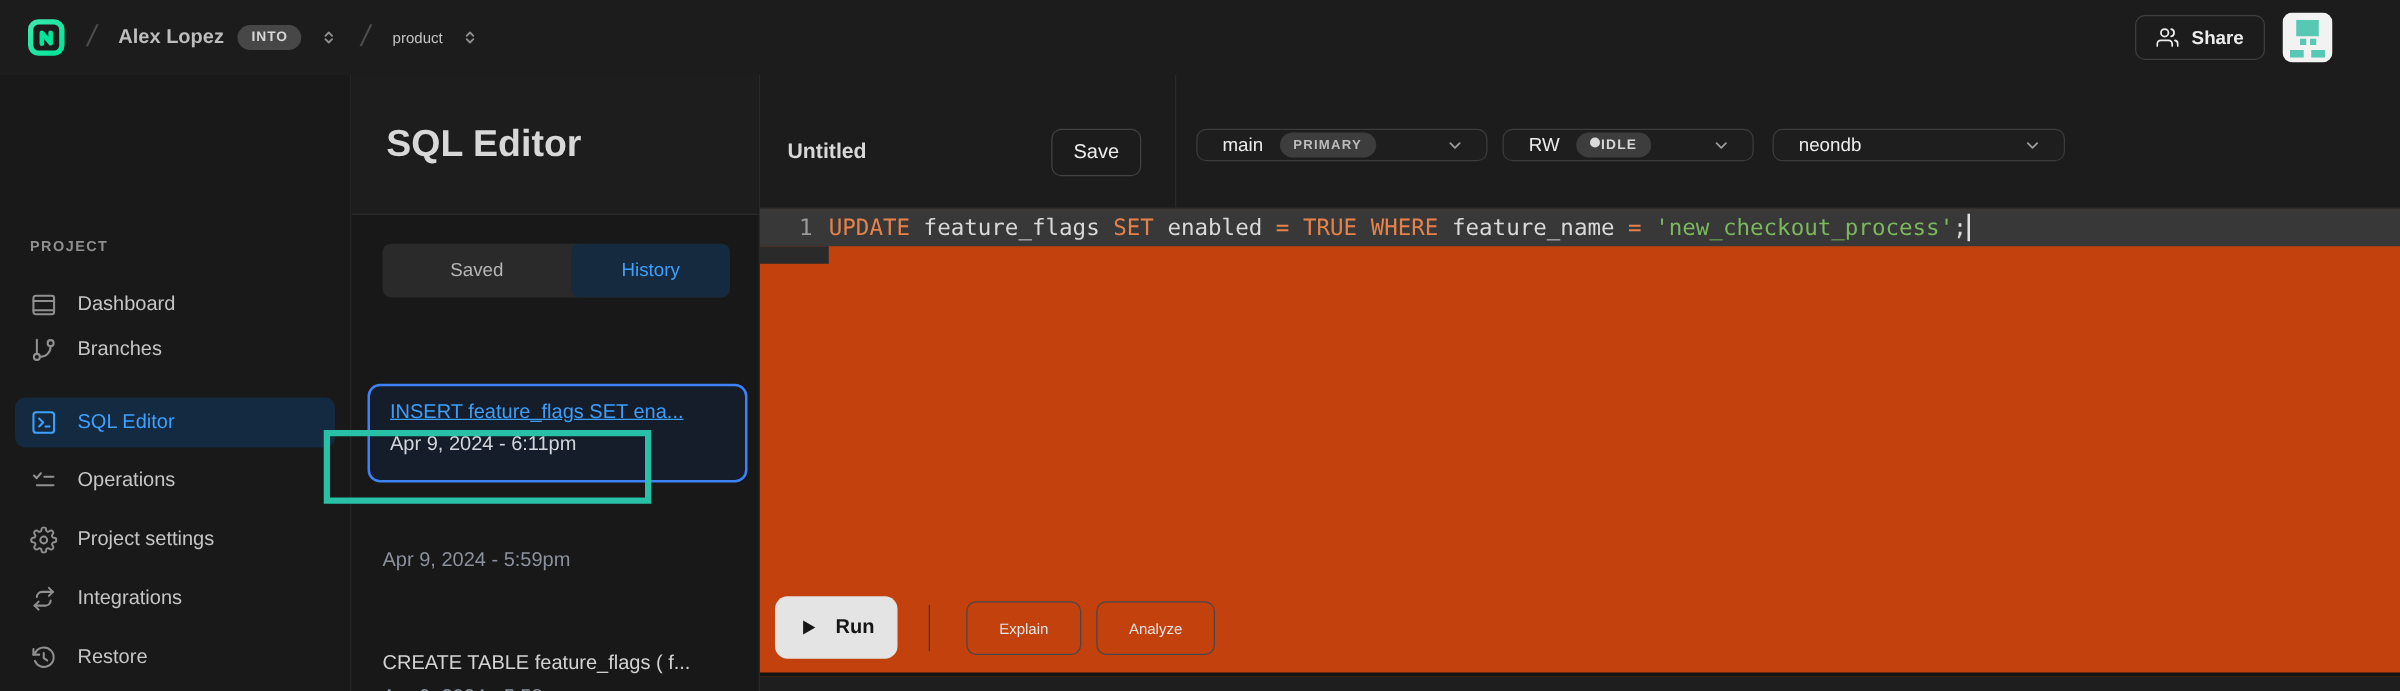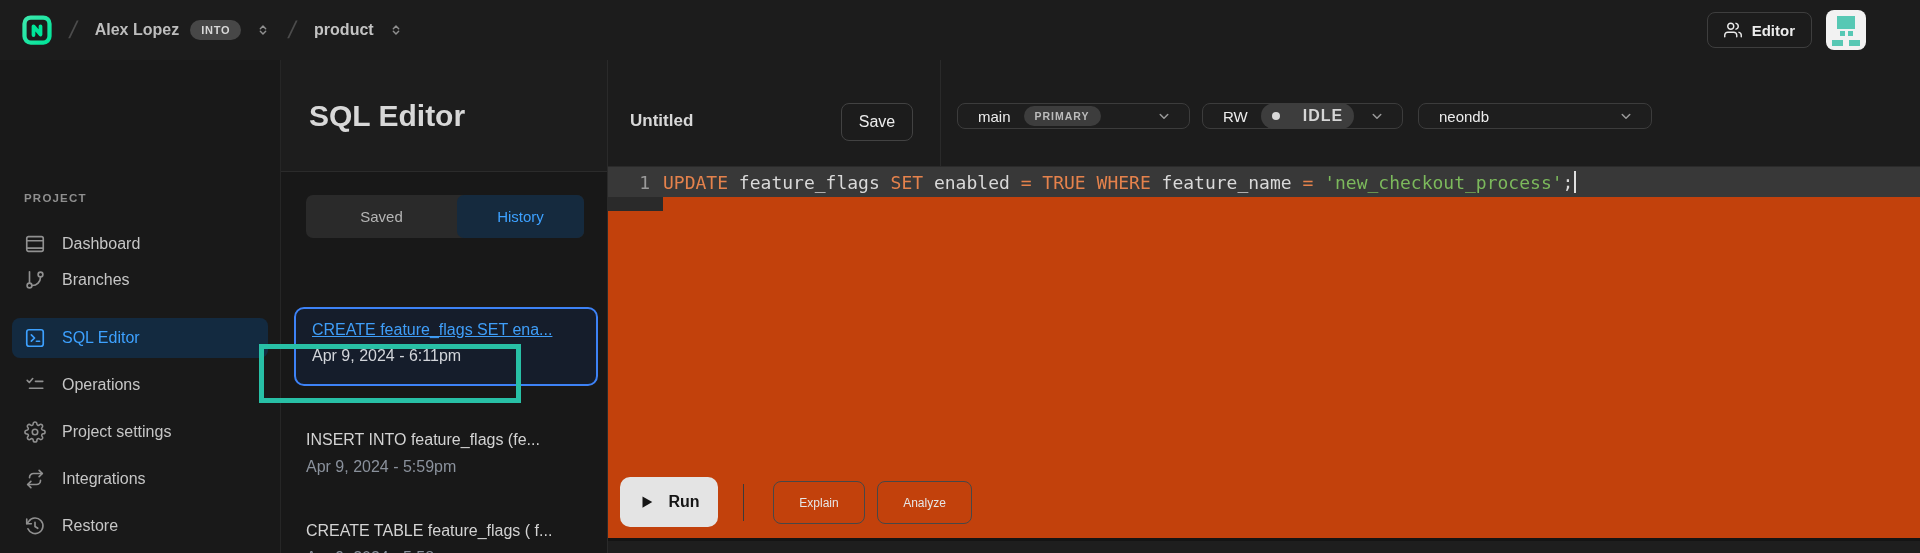--- a/index.html
+++ b/index.html
@@ -8,21 +8,21 @@
   svg{display:block;}
 
   
   .topbar{position:absolute;left:0;top:0;right:0;height:60px;background:#1c1c1c;
           display:flex;align-items:center;padding:0 54px 0 22px;box-sizing:border-box;}
   .crumb-sep{color:#4c4c4c;font-size:24px;font-weight:300;margin:0 18px;transform:skewX(-12deg);}
   .org-name{color:#bdbdbd;font-size:16px;font-weight:700;}
   .badge-free{background:#474747;color:#d8d8d8;font-size:11px;font-weight:700;letter-spacing:.8px;
               padding:4px 11px;border-radius:999px;margin-left:11px;}
   .updown{color:#8f8f8f;margin-left:14px;}
-  .proj-name{color:#c3c3c3;font-size:16px;font-weight:700;}
+  .proj-name{color:#c3c3c3;font-size:12px;font-weight:400;}
   .tb-spacer{flex:1;}
   .share-btn{display:flex;align-items:center;gap:10px;border:1px solid #3e3e3e;border-radius:8px;
              padding:8px 16px;color:#ececec;font-size:15px;font-weight:700;cursor:pointer;background:transparent;}
   .avatar{margin-left:14px;cursor:pointer;}
 
   
   .sidebar{position:absolute;left:0;top:60px;width:280px;bottom:0;background:#191919;}
   .section-label{position:absolute;left:24px;color:#8f8f8f;font-size:11.5px;font-weight:700;letter-spacing:1.2px;}
   .nav-item{position:absolute;left:12px;right:12px;height:40px;display:flex;align-items:center;gap:16px;
             padding:0 12px;border-radius:8px;font-size:16px;color:#c6c6c6;cursor:pointer;box-sizing:border-box;}
@@ -59,21 +59,21 @@
                  border-bottom:1px solid #2a2a2a;}
   .untitled{position:absolute;left:22px;top:51px;font-size:17px;font-weight:700;color:#d8d8d8;line-height:20px;}
   .save-btn{position:absolute;left:233px;top:43px;width:72px;height:38px;border:1px solid #424242;border-radius:8px;
             background:transparent;color:#ededed;font-size:16px;display:flex;align-items:center;justify-content:center;cursor:pointer;}
   .hdr-vdiv{position:absolute;left:332px;top:0;width:1px;height:106px;background:#2a2a2a;}
   .dd{position:absolute;top:43px;height:26px;border:1px solid #3c3c3c;border-radius:8px;background:#1e1e1e;
       display:flex;align-items:center;padding:0 16px 0 20px;box-sizing:border-box;cursor:pointer;gap:13px;}
   .dd-val{color:#ededed;font-size:15px;}
   .pill{background:#3d3d3d;color:#bcbcbc;font-size:10.5px;font-weight:600;letter-spacing:1px;
         padding:4px 11px;border-radius:999px;}
-  .pill.idle{display:flex;align-items:center;gap:23px;color:#d6d6d6;font-size:16px;}
+  .pill.idle{display:flex;align-items:flex-start;gap:1px;color:#d6d6d6;font-size:11px;}
   .pill .dot{width:8px;height:8px;border-radius:50%;background:#d9d9d9;}
   .dd .chev{margin-left:auto;color:#9a9a9a;}
 
   .code-line{position:absolute;left:0;right:0;top:107px;height:30px;background:#383838;
              display:flex;align-items:center;font-family:"DejaVu Sans Mono",monospace;font-size:18px;}
   .gutter-num{width:55px;box-sizing:border-box;text-align:right;padding-right:13px;color:#9a9a9a;}
   .gutter-tail{position:absolute;left:0;top:137px;width:55px;height:14px;background:#2a2a2a;}
   .code-text{white-space:pre;}
   .tok-kw{color:#e5824c;} .tok-op{color:#e5824c;} .tok-pl{color:#d9d9d9;} .tok-str{color:#7cb95c;}
   .caret{display:inline-block;width:2px;height:22px;background:#e0e0e0;vertical-align:middle;margin-left:1px;}
@@ -128,21 +128,21 @@
     <span class="tb-spacer"></span>
     <button class="share-btn">
       <span>
         <svg viewBox="0 0 24 24" width="18" height="18" fill="none" stroke="currentColor" stroke-width="1.9" stroke-linecap="round" stroke-linejoin="round">
           <path d="M17 21v-2a4 4 0 0 0-4-4H5a4 4 0 0 0-4 4v2"></path>
             <circle cx="9" cy="7" r="4"></circle>
           <path d="M23 21v-2a4 4 0 0 0-3-3.87"></path>
             <path d="M16 3.13a4 4 0 0 1 0 7.75"></path>
         </svg>
       </span>
-      <span>Editor</span>
+      <span>Share</span>
     </button>
     <span class="avatar">
       <svg width="40" height="40" viewBox="0 0 40 40">
         <rect width="40" height="40" rx="8" fill="#f2f2f2"></rect>
         <g fill="#57c8b4">
           <rect x="11" y="6" width="18" height="13"></rect>
           <rect x="14" y="21" width="5" height="5"></rect>
           <rect x="22" y="21" width="5" height="5"></rect>
           <rect x="6" y="30" width="11" height="6"></rect>
           <rect x="23" y="30" width="11" height="6"></rect>
@@ -238,26 +238,25 @@
     <div class="panel-header">
       <span class="panel-title">SQL Editor</span>
     </div>
 
     <div class="tabs">
       <div class="tab">Saved</div>
       <div class="tab active">History</div>
     </div>
 
     <div class="hist-card">
-      <div class="q">CREATE feature_flags SET ena...</div>
+      <div class="q">INSERT feature_flags SET ena...</div>
       <div class="ts">Apr 9, 2024 - 6:11pm</div>
     </div>
 
     <div class="hist-item" style="top:371px;">
-      <div class="q">INSERT INTO feature_flags (fe...</div>
       <div class="ts">Apr 9, 2024 - 5:59pm</div>
     </div>
 
     <div class="hist-item" style="top:462px;">
       <div class="q">CREATE TABLE feature_flags ( f...</div>
       <div class="ts">Apr 9, 2024 - 5:58pm</div>
     </div>
   </div>
 
   <div class="editor">

